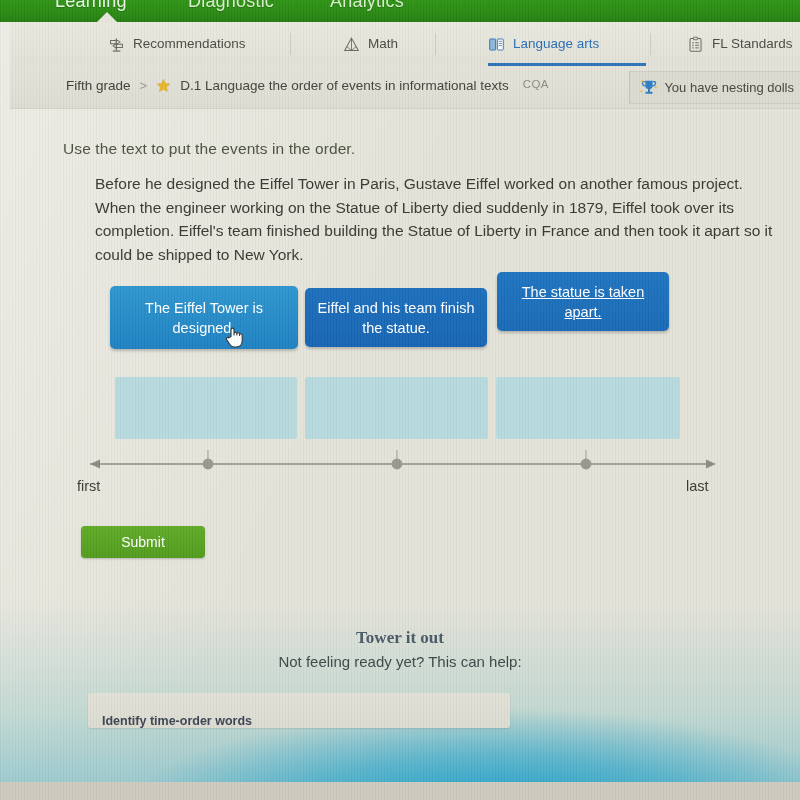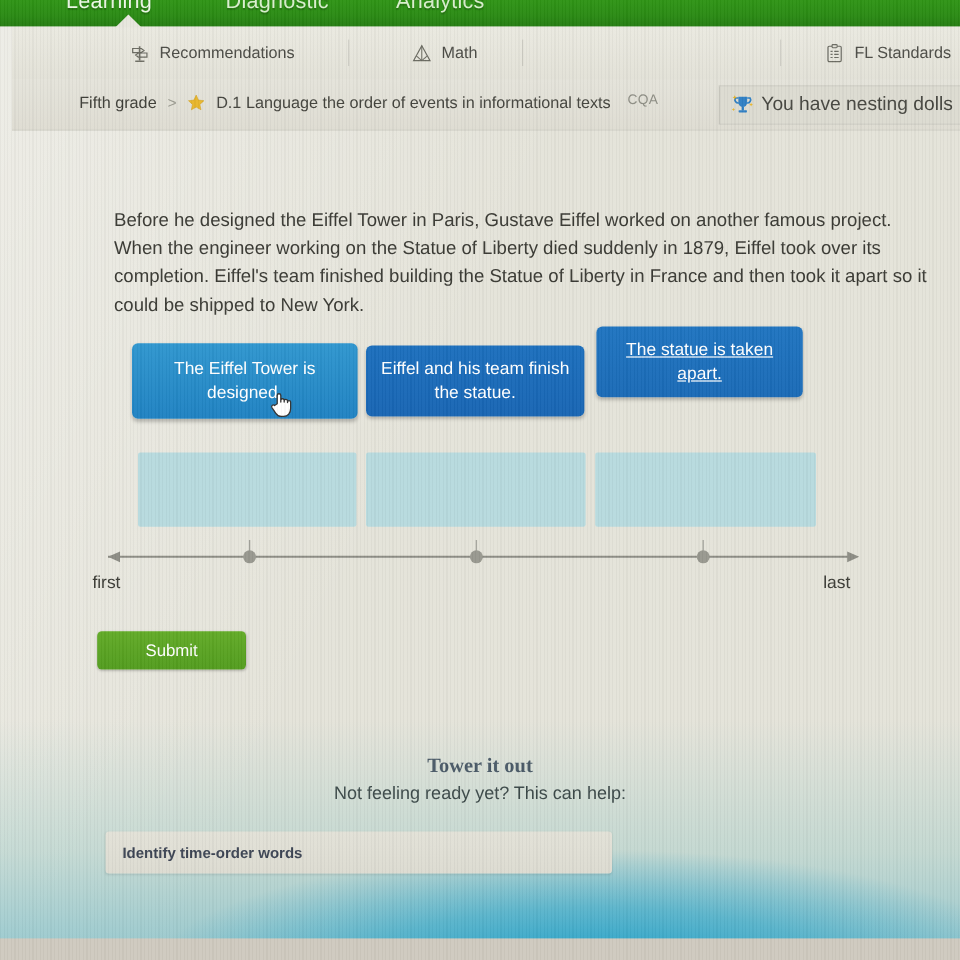--- a/index.html
+++ b/index.html
@@ -167,21 +167,21 @@
     right: 0;
     height: 31px;
     padding: 0 6px 0 8px;
     display: flex;
     align-items: center;
     gap: 4px;
     background: #dcdbd1;
     border-left: 1px solid rgba(0,0,0,0.10);
     border-top: 1px solid rgba(0,0,0,0.06);
     border-bottom: 1px solid rgba(0,0,0,0.06);
-    font-size: 16px;
+    font-size: 13px;
     color: #474741;
     white-space: nowrap;
   }
   .trophy-icon { width: 22px; height: 20px; display: block; }
 
   
   .content {
     position: absolute;
     top: 108px; left: 0; right: 0; bottom: 0;
     z-index: 10;
@@ -310,21 +310,21 @@
   .help-box {
     position: absolute;
     top: 585px;
     left: 88px;
     width: 422px;
     height: 35px;
     background: linear-gradient(to bottom, #e2e1d7 0%, #dcdbd1 100%);
     border-radius: 3px;
     box-shadow: 0 1px 2px rgba(0,0,0,0.10);
     display: flex;
-    align-items: center;
+    align-items: flex-end;
     z-index: 12;
   }
   .help-box-label {
     padding-left: 14px;
     font-size: 12.5px;
     font-weight: bold;
     color: #3d4554;
   }
 </style>
 </head>
@@ -367,20 +367,32 @@
           <path d="M10 2.5 L10 17" stroke="#6b6b62" stroke-width="1"></path>
           <path d="M10 17 L4.6 12.5" stroke="#6b6b62" stroke-width="1"></path>
           <path d="M10 17 L15.4 12.5" stroke="#6b6b62" stroke-width="1"></path>
         </svg>
       </span>
       <span class="tab-label">Math</span>
     </div>
 
     <div class="tab-sep" style="left:425px;"></div>
 
+    <div class="tab active" style="left:478px; width:158px;">
+      <span class="tab-icon">
+        <svg viewBox="0 0 20 20" width="17" height="17">
+          <rect x="2" y="3.5" width="7" height="13" rx="0.8" fill="#8fb9d8" stroke="#2f74b8" stroke-width="1.1"></rect>
+          <rect x="11" y="3.5" width="7" height="13" rx="0.8" fill="#ffffff" stroke="#2f74b8" stroke-width="1.1"></rect>
+          <line x1="12.6" y1="6.3" x2="16.4" y2="6.3" stroke="#2f74b8" stroke-width="0.9"></line>
+          <line x1="12.6" y1="8.8" x2="16.4" y2="8.8" stroke="#2f74b8" stroke-width="0.9"></line>
+          <line x1="12.6" y1="11.3" x2="16.4" y2="11.3" stroke="#2f74b8" stroke-width="0.9"></line>
+        </svg>
+      </span>
+      <span class="tab-label">Language arts</span>
+    </div>
 
     <div class="tab-sep" style="left:640px;"></div>
 
     <div class="tab" style="left:677px;">
       <span class="tab-icon">
         <svg viewBox="0 0 20 20" width="17" height="17">
           <rect x="3.5" y="3" width="13" height="15" rx="1.2" fill="none" stroke="#6b6b62" stroke-width="1.2"></rect>
           <rect x="7.5" y="1.4" width="5" height="3" rx="0.8" fill="#e2e1d7" stroke="#6b6b62" stroke-width="1.1"></rect>
           <line x1="6" y1="8" x2="8" y2="8" stroke="#6b6b62" stroke-width="1.1"></line>
           <line x1="9.6" y1="8" x2="14" y2="8" stroke="#6b6b62" stroke-width="1.1"></line>
@@ -419,20 +431,21 @@
           <path d="M19.6 8.4 l0.5 1.2 1.2 0.5 -1.2 0.5 -0.5 1.2 -0.5 -1.2 -1.2 -0.5 1.2 -0.5 z" fill="#e8b62c"></path>
           <path d="M3.4 13.0 l0.45 1.1 1.1 0.45 -1.1 0.45 -0.45 1.1 -0.45 -1.1 -1.1 -0.45 1.1 -0.45 z" fill="#e8b62c"></path>
         </svg>
       </span>
       <span>You have nesting dolls</span>
     </div>
   </div>
 
   <div class="content">
 
+    <div class="prompt">Use the text to put the events in the order.</div>
 
     <div class="passage">Before he designed the Eiffel Tower in Paris, Gustave Eiffel worked on another famous project. When the engineer working on the Statue of Liberty died suddenly in 1879, Eiffel took over its completion. Eiffel's team finished building the Statue of Liberty in France and then took it apart so it could be shipped to New York.</div>
 
     <div class="card c0">The Eiffel Tower is designed.</div>
     <div class="card c1">Eiffel and his team finish the statue.</div>
     <div class="card c2">The statue is taken apart.</div>
 
     <span class="cursor-hand">
       <svg viewBox="0 0 20 24" width="20" height="24">
         <path d="M7 11.5 V4.6 a1.5 1.5 0 0 1 3 0 V10 v-1.3 a1.4 1.4 0 0 1 2.8 0 V10 v-0.8 a1.4 1.4 0 0 1 2.8 0 V10.4 v-0.3 a1.3 1.3 0 0 1 2.6 0 v5.4 c0 3.6 -2.2 6.5 -5.8 6.5 h-2.1 c-2.2 0 -3.4 -1 -4.6 -2.8 L2.6 14.6 a1.4 1.4 0 0 1 2.2 -1.7 z" fill="#ffffff" stroke="#333333" stroke-width="1.1" stroke-linejoin="round"></path>

